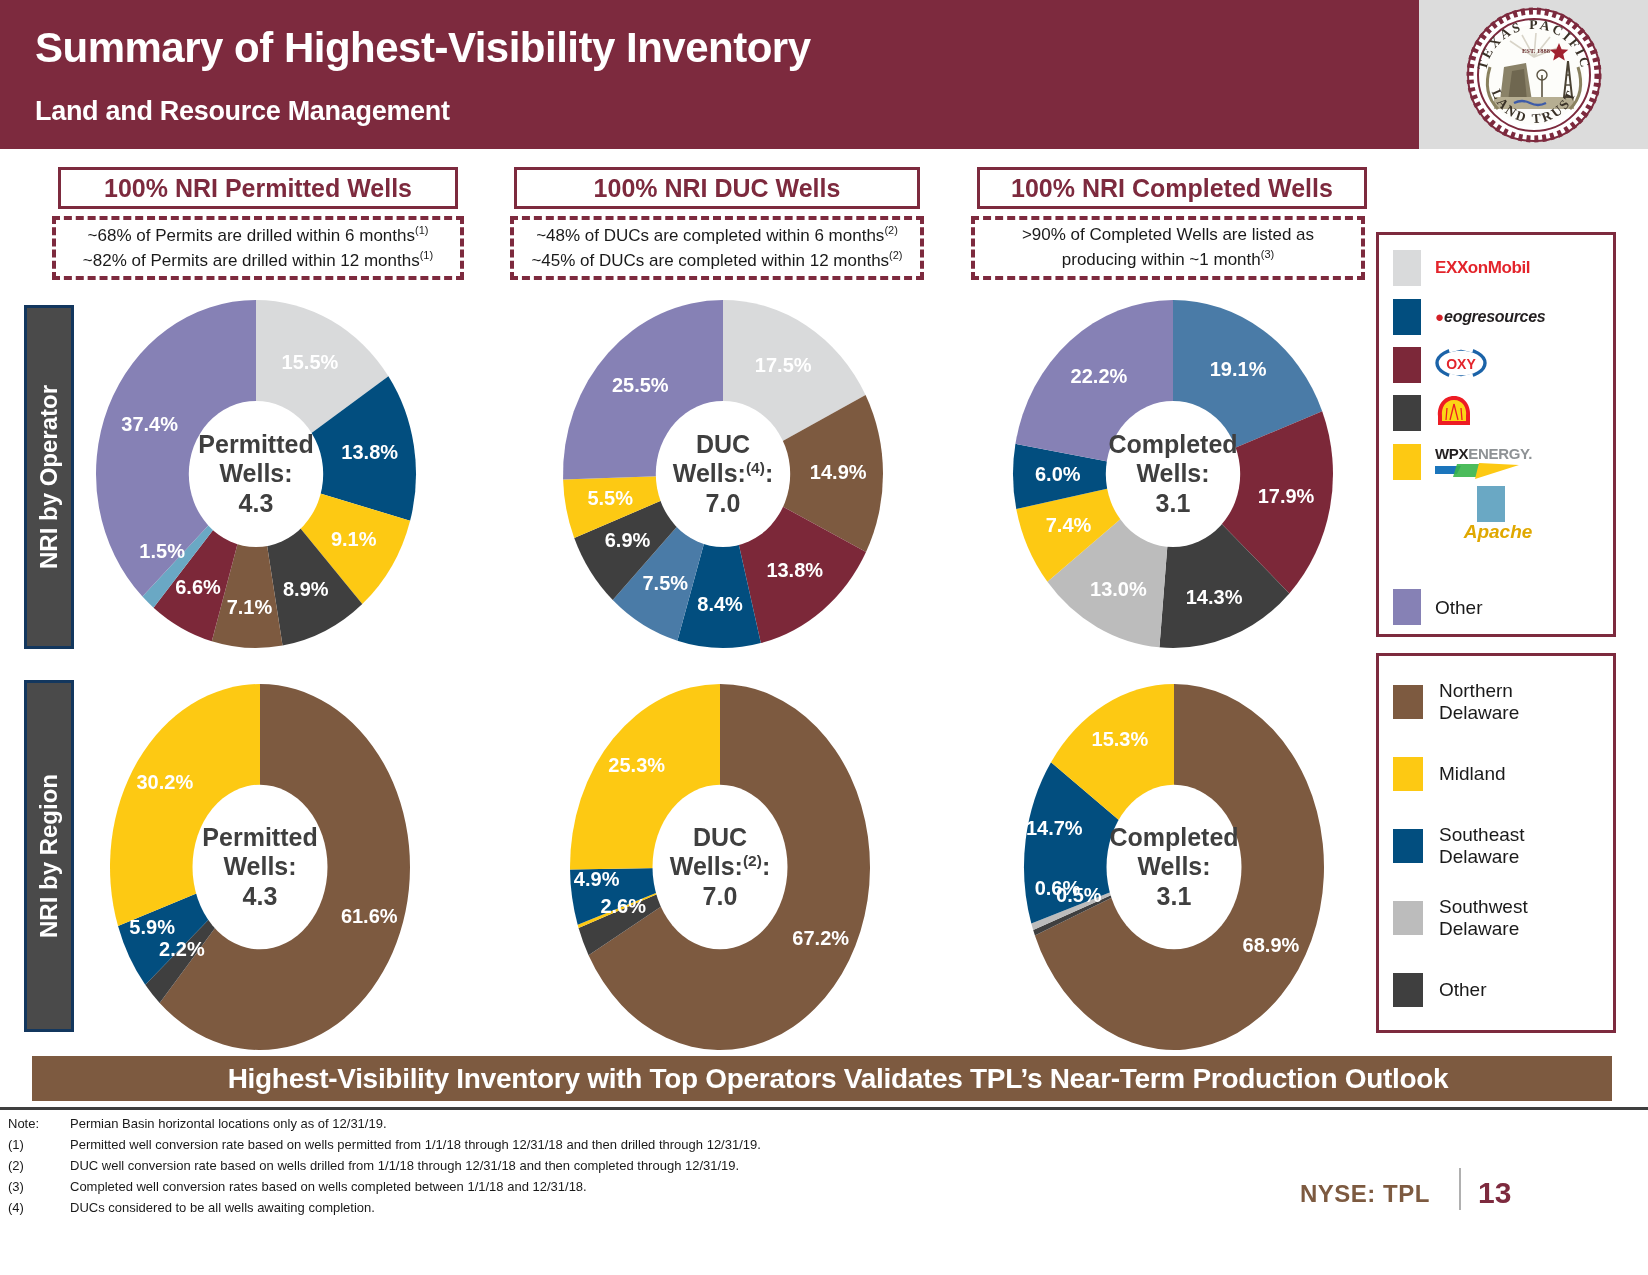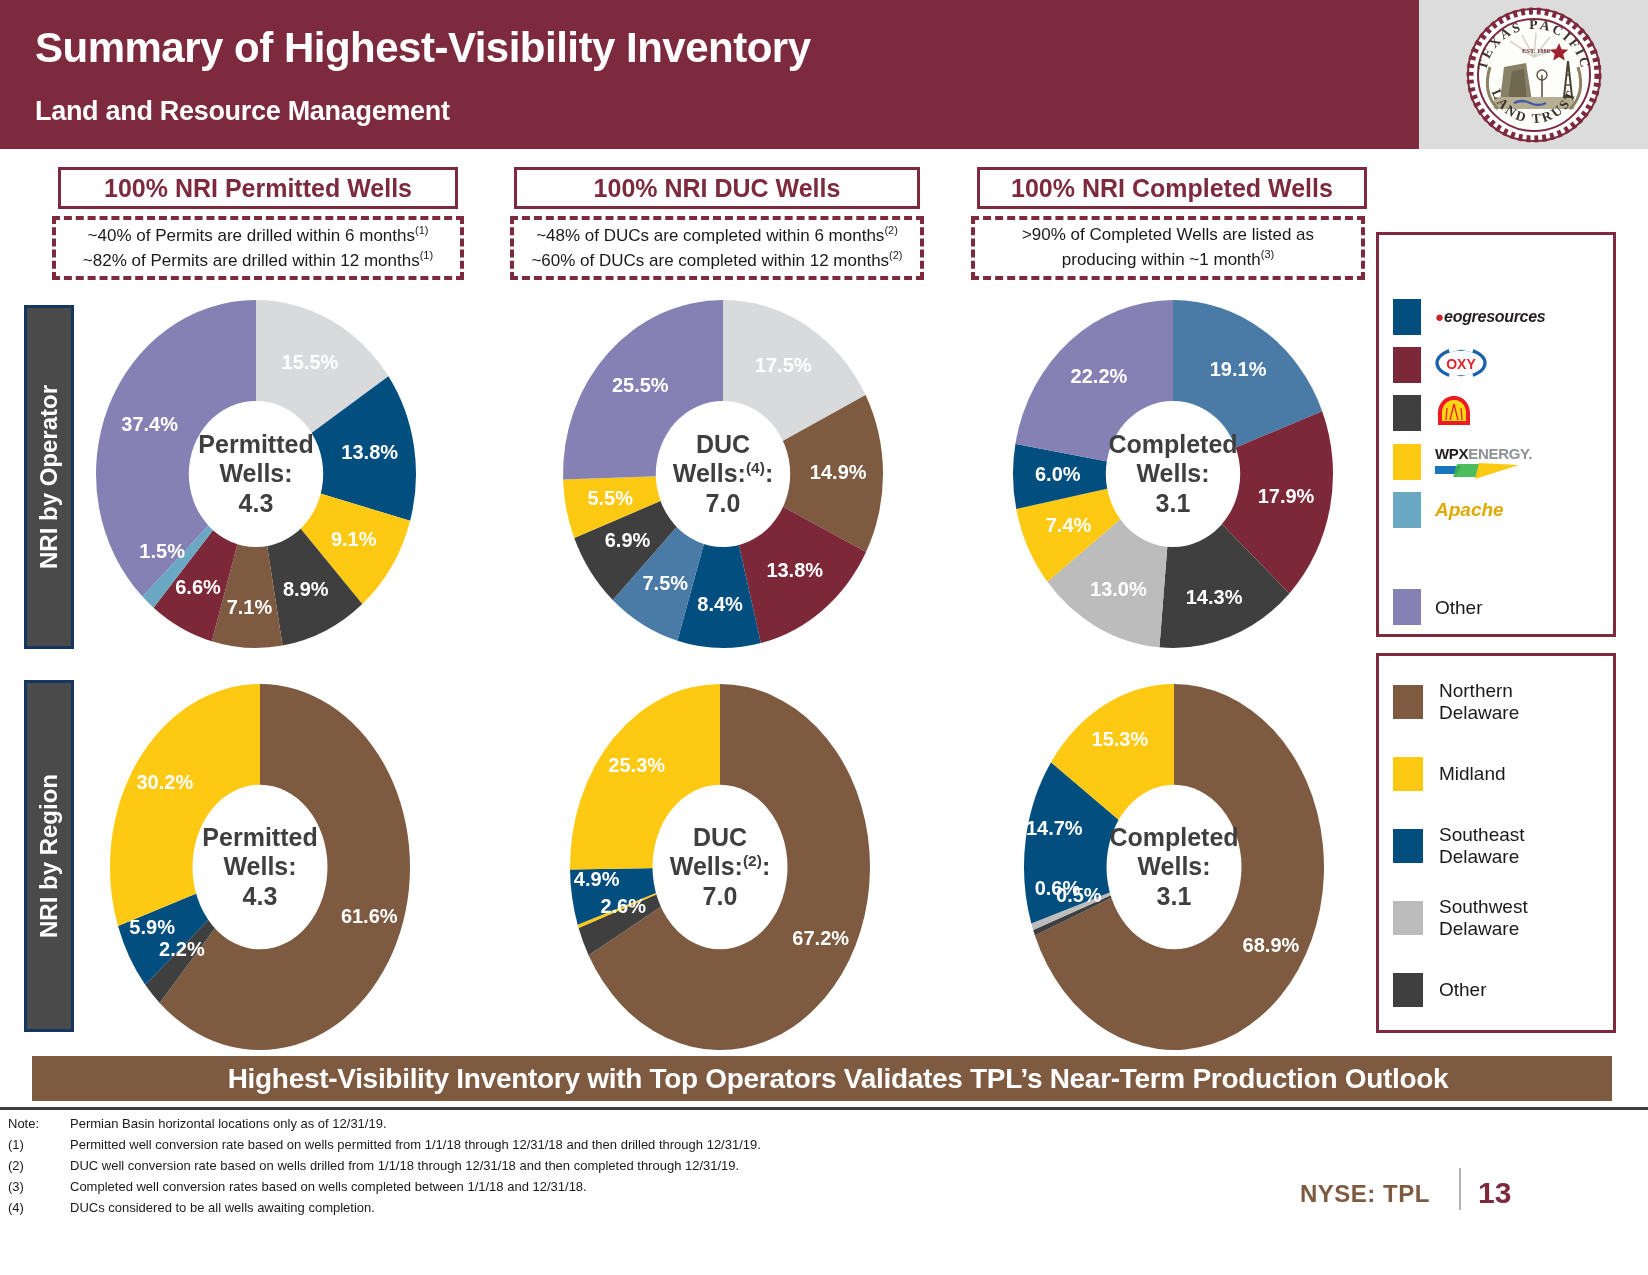--- a/index.html
+++ b/index.html
@@ -168,30 +168,30 @@
       <textPath href="#arcBot" startOffset="50%" text-anchor="middle">LAND TRUST</textPath>
     </text>
     <text x="58" y="48" font-family="Liberation Serif, serif" font-size="6.5" font-weight="bold" fill="#6b3030">EST. 1888</text>
   </svg>
 </div>
 
 <div class="col-title-box" style="left:58px; top:167px; width:400px;text-align:right;">
   <span>100%  NRI Permitted Wells</span>
 </div>
 <div class="col-sub-box" style="left:52px; top:216px; width:412px; height:64px;">
-  <div><span>~40% of Permits are drilled within 6 months</span><sup>(1)</sup></div>
+  <div><span>~68% of Permits are drilled within 6 months</span><sup>(1)</sup></div>
   <div><span>~82% of Permits are drilled within 12 months</span><sup>(1)</sup></div>
 </div>
 
 <div class="col-title-box" style="left:514px; top:167px; width:406px;">
   <span>100% NRI DUC Wells</span>
 </div>
 <div class="col-sub-box" style="left:510px; top:216px; width:414px; height:64px;">
   <div><span>~48% of DUCs are completed within 6 months</span><sup>(2)</sup></div>
-  <div><span>~60% of DUCs are completed within 12 months</span><sup>(2)</sup></div>
+  <div><span>~45% of DUCs are completed within 12 months</span><sup>(2)</sup></div>
 </div>
 
 <div class="col-title-box" style="left:977px; top:167px; width:390px;">
   <span>100%  NRI Completed Wells</span>
 </div>
 <div class="col-sub-box" style="left:971px; top:216px; width:394px; height:64px;">
   <div><span>&gt;90% of Completed Wells are listed as</span></div>
   <div><span>producing within ~1 month</span><sup>(3)</sup></div>
 </div>
 
@@ -330,20 +330,24 @@
       <text x="95.90297312820408" y="56.43411838130247" class="slice-label" font-size="20">15.3%</text>
     </svg>
     <div class="donut-center">
       <div class="ctr-line" style="font-size: 25px;">Completed</div>
       <div class="ctr-line" style="font-size: 25px;">Wells:</div>
       <div class="ctr-line" style="font-size: 25px;">3.1</div>
     </div>
   </div>
 
 <div class="legend-panel" id="operator-legend" style="left:1376px; top:232px; width:240px; height:405px;">
+    <div class="legend-row" style="position: absolute; left: 14px; top: 9px; width: 210px; height: 48.375px;">
+      <div class="legend-swatch" style="width: 28px; height: 36px; background: rgb(217, 218, 219); margin-right: 14px;"></div>
+      <div><span class="brand brand-exxon">E<span class="xx">XX</span>onMobil</span></div>
+    </div>
     <div class="legend-row" style="position: absolute; left: 14px; top: 105.75px; width: 210px; height: 48.375px;">
       <div class="legend-swatch" style="width: 28px; height: 36px; background: rgb(124, 40, 57); margin-right: 14px;"></div>
       <div><span class="brand" style="position:relative;display:inline-block;width:52px;height:34px;"><svg width="52" height="34" viewBox="0 0 52 34">
             <ellipse cx="26" cy="17" rx="24" ry="14" fill="none" stroke="#1b63a8" stroke-width="3.4"></ellipse>
             <path d="M14 4 L26 1 L38 4" stroke="#ffffff" stroke-width="5" fill="none"></path>
             <path d="M14 30 L26 33 L38 30" stroke="#ffffff" stroke-width="5" fill="none"></path>
             <text x="26" y="23" font-family="Liberation Sans, sans-serif" font-size="14" font-weight="bold" fill="#e3242b" text-anchor="middle">OXY</text>
           </svg></span></div>
     </div>
     <div class="legend-row" style="position: absolute; left: 14px; top: 57.375px; width: 210px; height: 48.375px;">
@@ -359,21 +363,21 @@
           </svg></span></div>
     </div>
     <div class="legend-row" style="position: absolute; left: 14px; top: 202.5px; width: 210px; height: 48.375px;">
       <div class="legend-swatch" style="width: 28px; height: 36px; background: rgb(253, 201, 19); margin-right: 14px;"></div>
       <div><span class="brand" style="display:inline-block;"><span class="brand-wpx"><span style="color:#231f20;font-weight:bold;">WPX</span><span style="color:#8e9295;font-weight:bold;">ENERGY.</span></span><br><svg width="84" height="16" viewBox="0 0 84 16" style="display:block;margin-top:1px;">
             <path d="M0 3 L26 3 L22 11 L0 11 Z" fill="#1b75bc"></path>
             <path d="M22 1 L52 1 L44 14 L18 14 Z" fill="#39b54a" opacity="0.9"></path>
             <path d="M44 0 L84 2 L40 16 Z" fill="#fdc913"></path>
           </svg></span></div>
     </div>
-    <div class="legend-row" style="position: absolute; left: 14px; top: 250.875px; width: 210px; height: 48.375px;">
+    <div class="legend-row" style="position: absolute; left: 14px; top: 250.875px; width: 210px; height: 48.375px; flex-direction: column;">
       <div class="legend-swatch" style="width: 28px; height: 36px; background: rgb(106, 168, 196); margin-right: 14px;"></div>
       <div><span class="brand brand-apache">Apache</span></div>
     </div>
     <div class="legend-row" style="position: absolute; left: 14px; top: 347.625px; width: 210px; height: 48.375px;">
       <div class="legend-swatch" style="width: 28px; height: 36px; background: rgb(134, 129, 181); margin-right: 14px;"></div>
       <div style="font-size: 21px;"><span class="legend-text">Other</span></div>
     </div>
   </div>
 <div class="legend-panel" id="region-legend" style="left:1376px; top:653px; width:240px; height:380px;">
     <div class="legend-row" style="position: absolute; left: 14px; top: 10px; width: 210px; height: 72px;">

